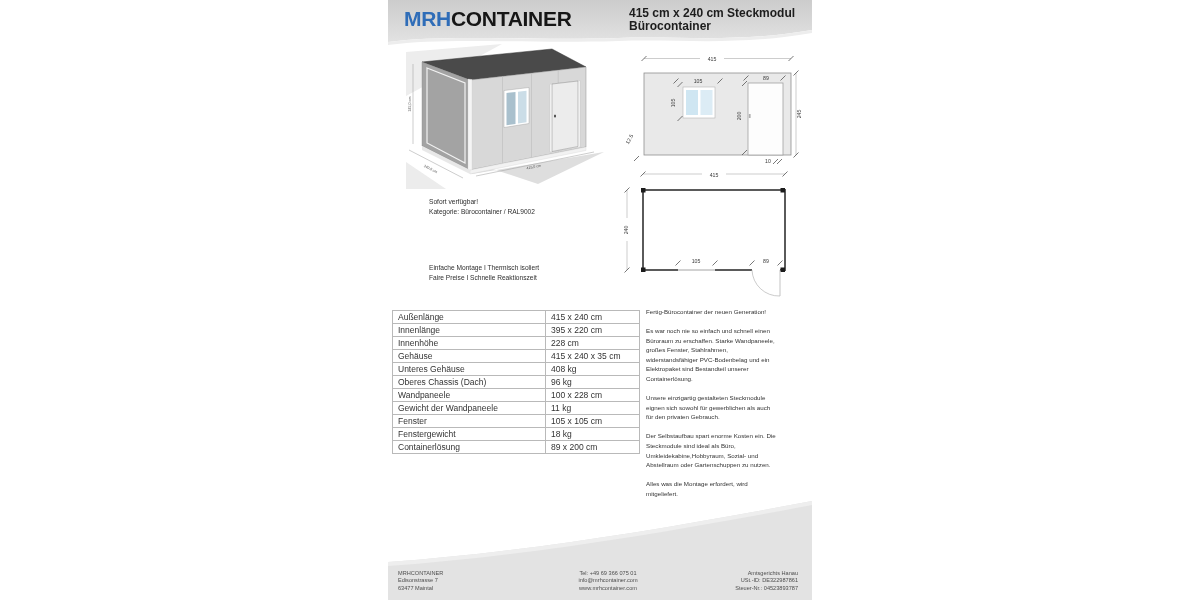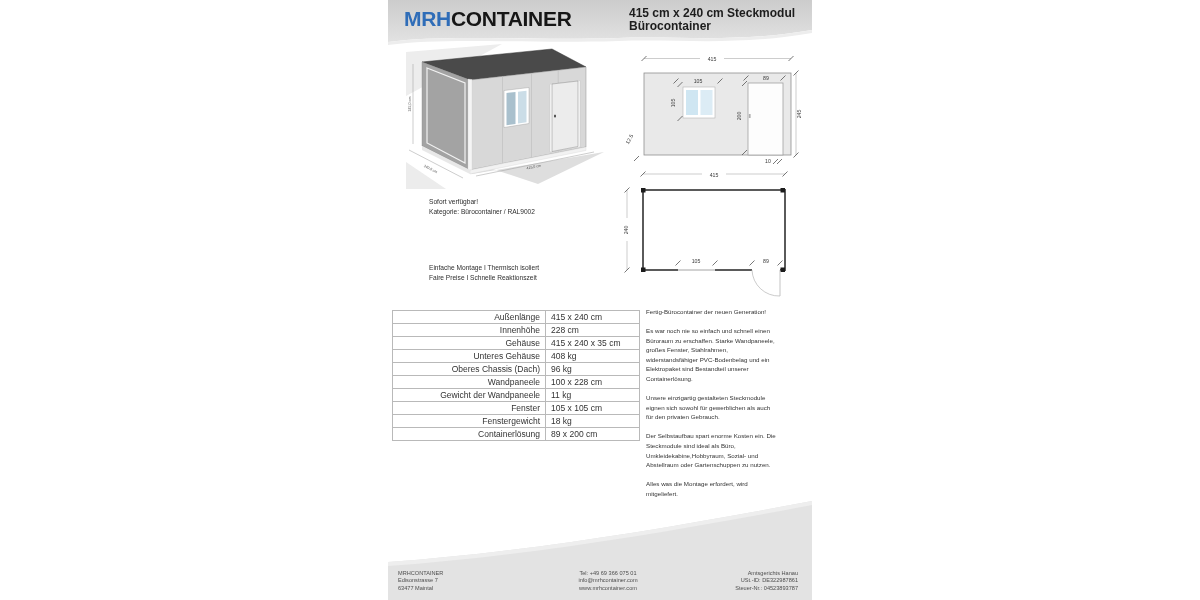--- a/index.html
+++ b/index.html
@@ -30,21 +30,21 @@
                  line-height:9.6px; color:#2e2e2e; }
   .feat-block { position:absolute; left:41px; top:263px; font-size:6.6px;
                 line-height:9.6px; color:#2e2e2e; }
 
   
   .spec-table { position:absolute; left:4px; top:310px; width:248px;
                 border-collapse:collapse; table-layout:fixed; }
   .spec-table td { border:1px solid #b9b9b9; font-size:8.5px; color:#333;
                    padding:1px 5px; height:12.8px; line-height:10px;
                    white-space:nowrap; overflow:hidden; background:#fff; }
-  .spec-table td.lbl { width:153px;text-align:right; }
+  .spec-table td.lbl { width:153px; }
 
   
   .descr { position:absolute; left:258px; top:307px; width:132px; font-size:6.2px;
            line-height:9.6px; color:#333; }
   .descr p { margin:0 0 9.5px 0; }
 
   
   .footer-wave { position:absolute; left:0; top:485px; width:424px; height:115px; }
   .footer-col { position:absolute; top:570px; font-size:5.6px; line-height:7.3px;
                 color:#4e4e4e; }
@@ -200,20 +200,24 @@
     <text x="150" y="100" text-anchor="middle" class="dim-text">89</text>
   </svg>
 
   <table class="spec-table">
     <tbody>
       <tr>
           <td class="lbl">Außenlänge</td>
           <td>415 x 240 cm</td>
         </tr>
       <tr>
+          <td class="lbl">Innenlänge</td>
+          <td>395 x 220 cm</td>
+        </tr>
+      <tr>
           <td class="lbl">Innenhöhe</td>
           <td>228 cm</td>
         </tr>
       <tr>
           <td class="lbl">Gehäuse</td>
           <td>415 x 240 x 35 cm</td>
         </tr>
       <tr>
           <td class="lbl">Unteres Gehäuse</td>
           <td>408 kg</td>

